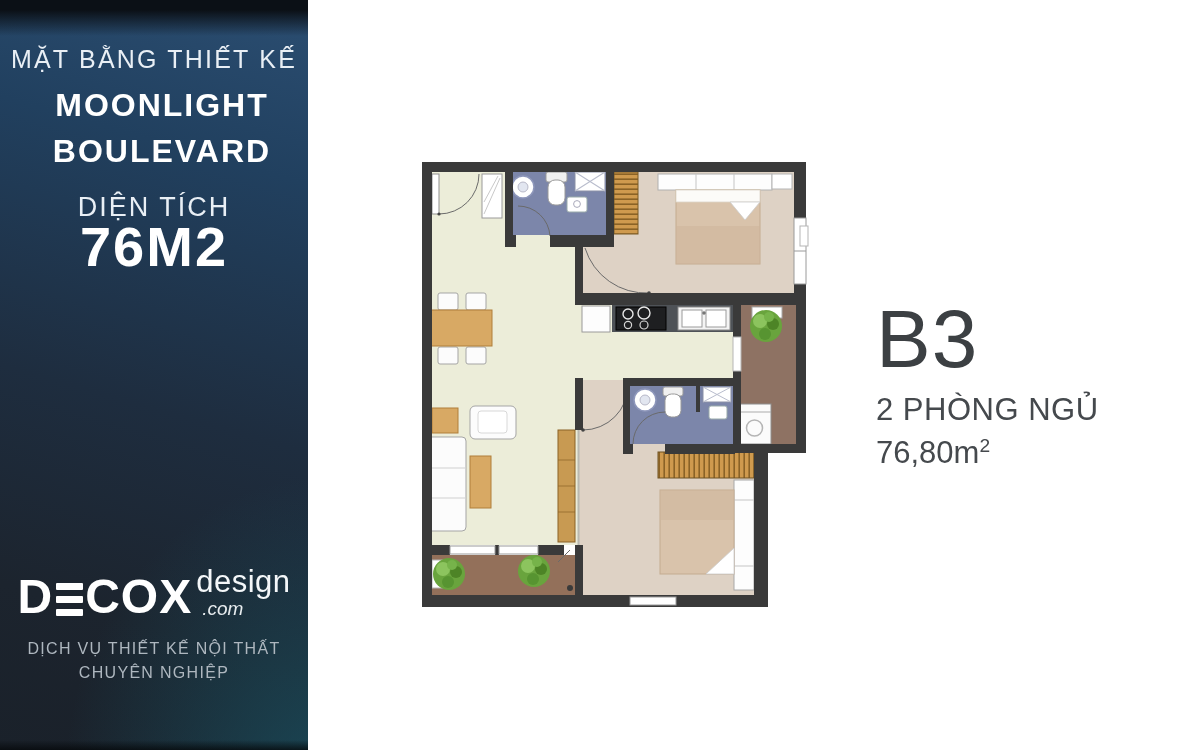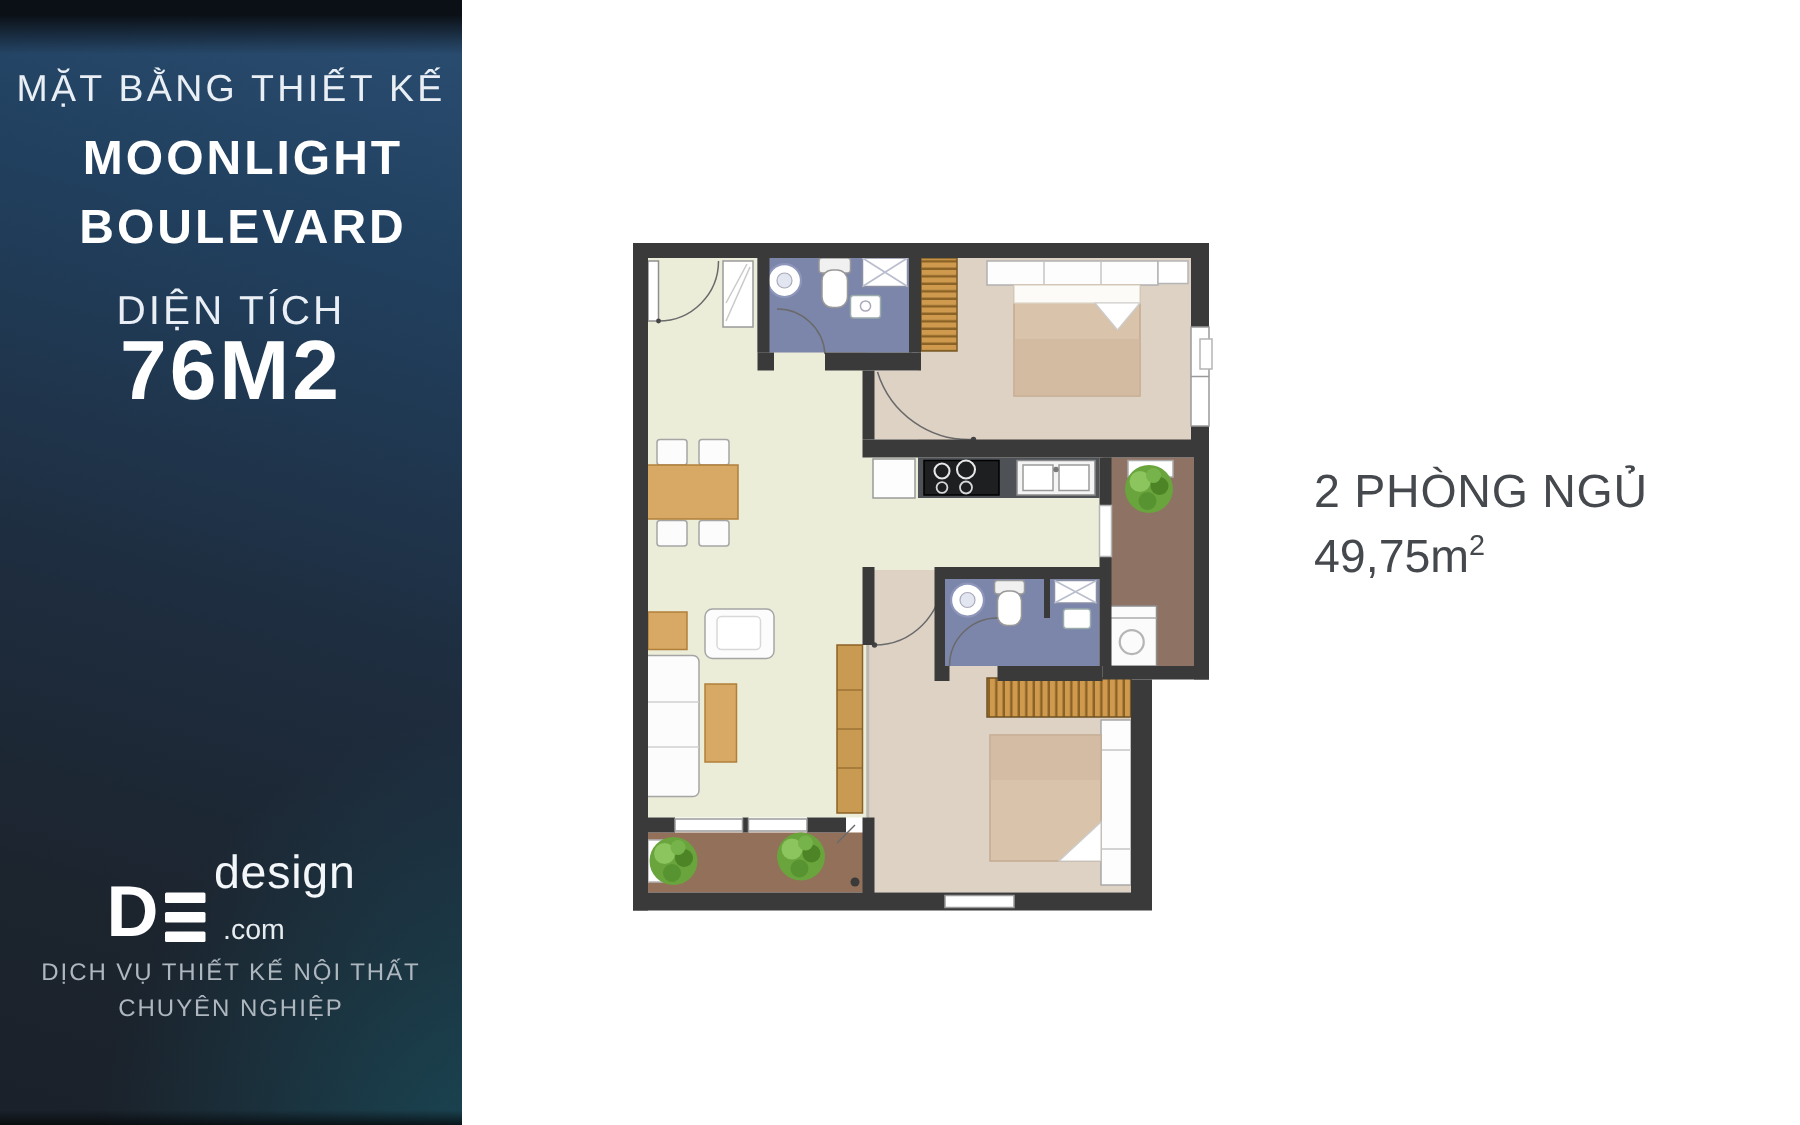--- a/index.html
+++ b/index.html
@@ -32,21 +32,21 @@
 
   .sb-logo{
     position:absolute;top:568px;left:0;right:0;
     display:flex;justify-content:center;align-items:flex-end;
   }
   .logo-main{font-size:48px;font-weight:700;line-height:0.84;letter-spacing:1px;display:inline-flex;align-items:flex-end;}
   .logo-e{display:inline-flex;flex-direction:column;justify-content:space-between;height:33px;width:27px;margin:0 2px 1px 3px;}
   .logo-e i{display:block;height:7px;background:#fff;border-radius:1px;}
   .logo-side{display:inline-flex;flex-direction:column;align-items:flex-start;margin-left:4px;line-height:0.9;}
   .logo-design{font-size:31px;font-weight:400;color:#f4f7f9;letter-spacing:0.5px;}
-  .logo-com{font-size:19px;font-weight:400;color:#e7ecef;margin-top:16px;padding-left:6px;}
+  .logo-com{font-size:19px;font-weight:400;color:#e7ecef;margin-top:4px;padding-left:6px;font-style:italic;}
 
   .sb-tagline{top:637px;font-size:16px;font-weight:400;letter-spacing:1.3px;
     line-height:1.5;color:#aeb7bf;}
 
   
   .floorplan{position:absolute;left:420px;top:160px;width:390px;height:452px;}
 
   
   .unit-info{position:absolute;left:876px;top:298px;color:#3e4245;}
   .unit-code{font-size:82px;line-height:1;font-weight:400;letter-spacing:1px;color:#3c4043;}
@@ -67,20 +67,21 @@
     <div class="sb-text sb-area-value">76M2</div>
 
     <div class="sb-logo">
       <span class="logo-main">
           <span>D</span>
           <span class="logo-e">
             <i></i>
             <i></i>
             <i></i>
           </span>
+          <span>COX</span>
         </span>
       <span class="logo-side">
         <span class="logo-design">design</span>
         <span class="logo-com">.com</span>
       </span>
     </div>
 
     <div class="sb-text sb-tagline">
       <div>DỊCH VỤ THIẾT KẾ NỘI THẤT</div>
       <div>CHUYÊN NGHIỆP</div>
@@ -265,17 +266,18 @@
         <rect x="380" y="66" width="8" height="20" fill="#fff" stroke="#b5b5b5"></rect>
         <rect x="30" y="386" width="45" height="8" fill="#fff" stroke="#9a9a9a"></rect>
         <rect x="79" y="386" width="39" height="8" fill="#fff" stroke="#9a9a9a"></rect>
         <rect x="210" y="437" width="46" height="8" fill="#fff" stroke="#9a9a9a"></rect>
         <rect x="313" y="177" width="8" height="34" fill="#fff" stroke="#b5b5b5"></rect>
       </g>
     </svg>
   </div>
 
   <div class="unit-info">
+    <div class="unit-code">B3</div>
     <div class="unit-bedrooms">2 PHÒNG NGỦ</div>
-    <div class="unit-area"><span>49,75m</span><sup>2</sup></div>
+    <div class="unit-area"><span>76,80m</span><sup>2</sup></div>
   </div>
 
 </div>
 
 </body></html>

